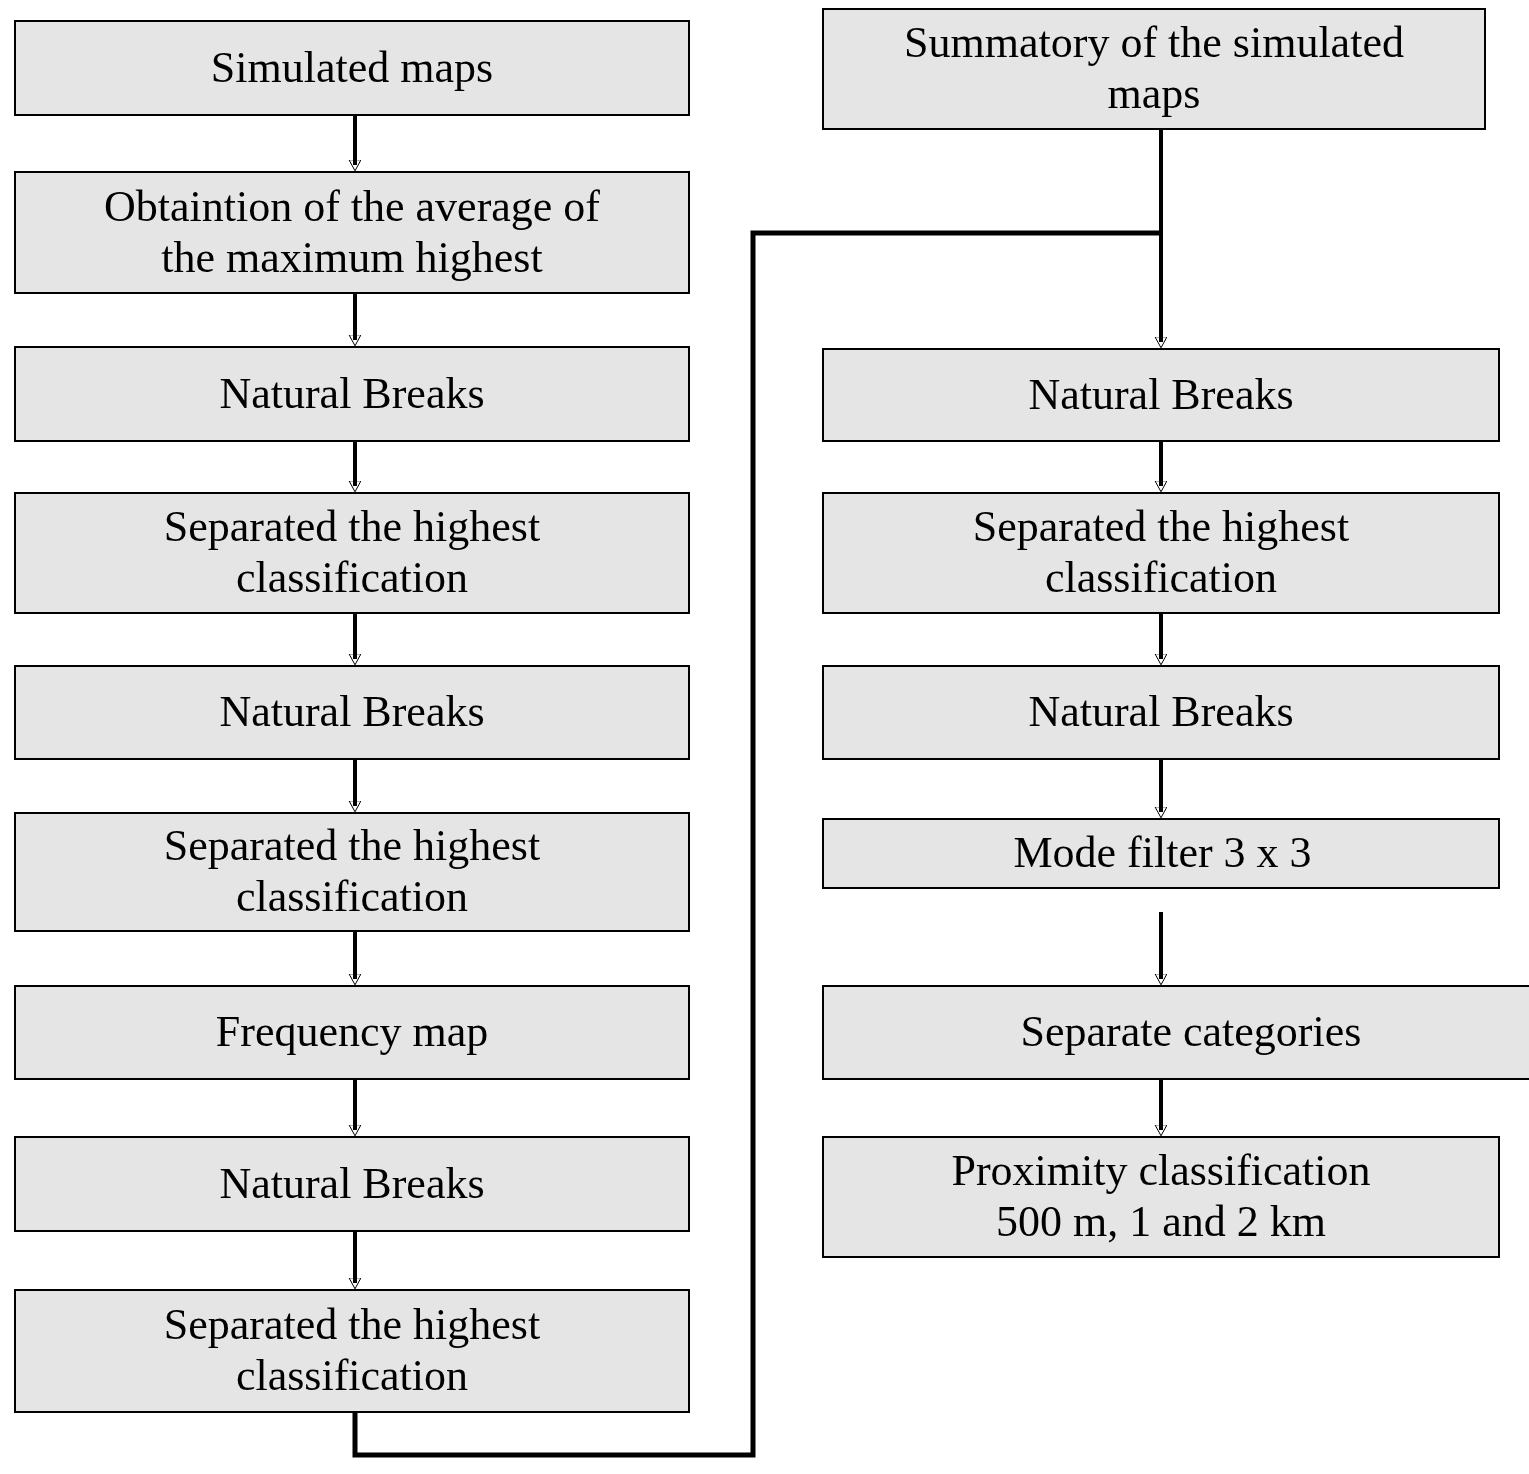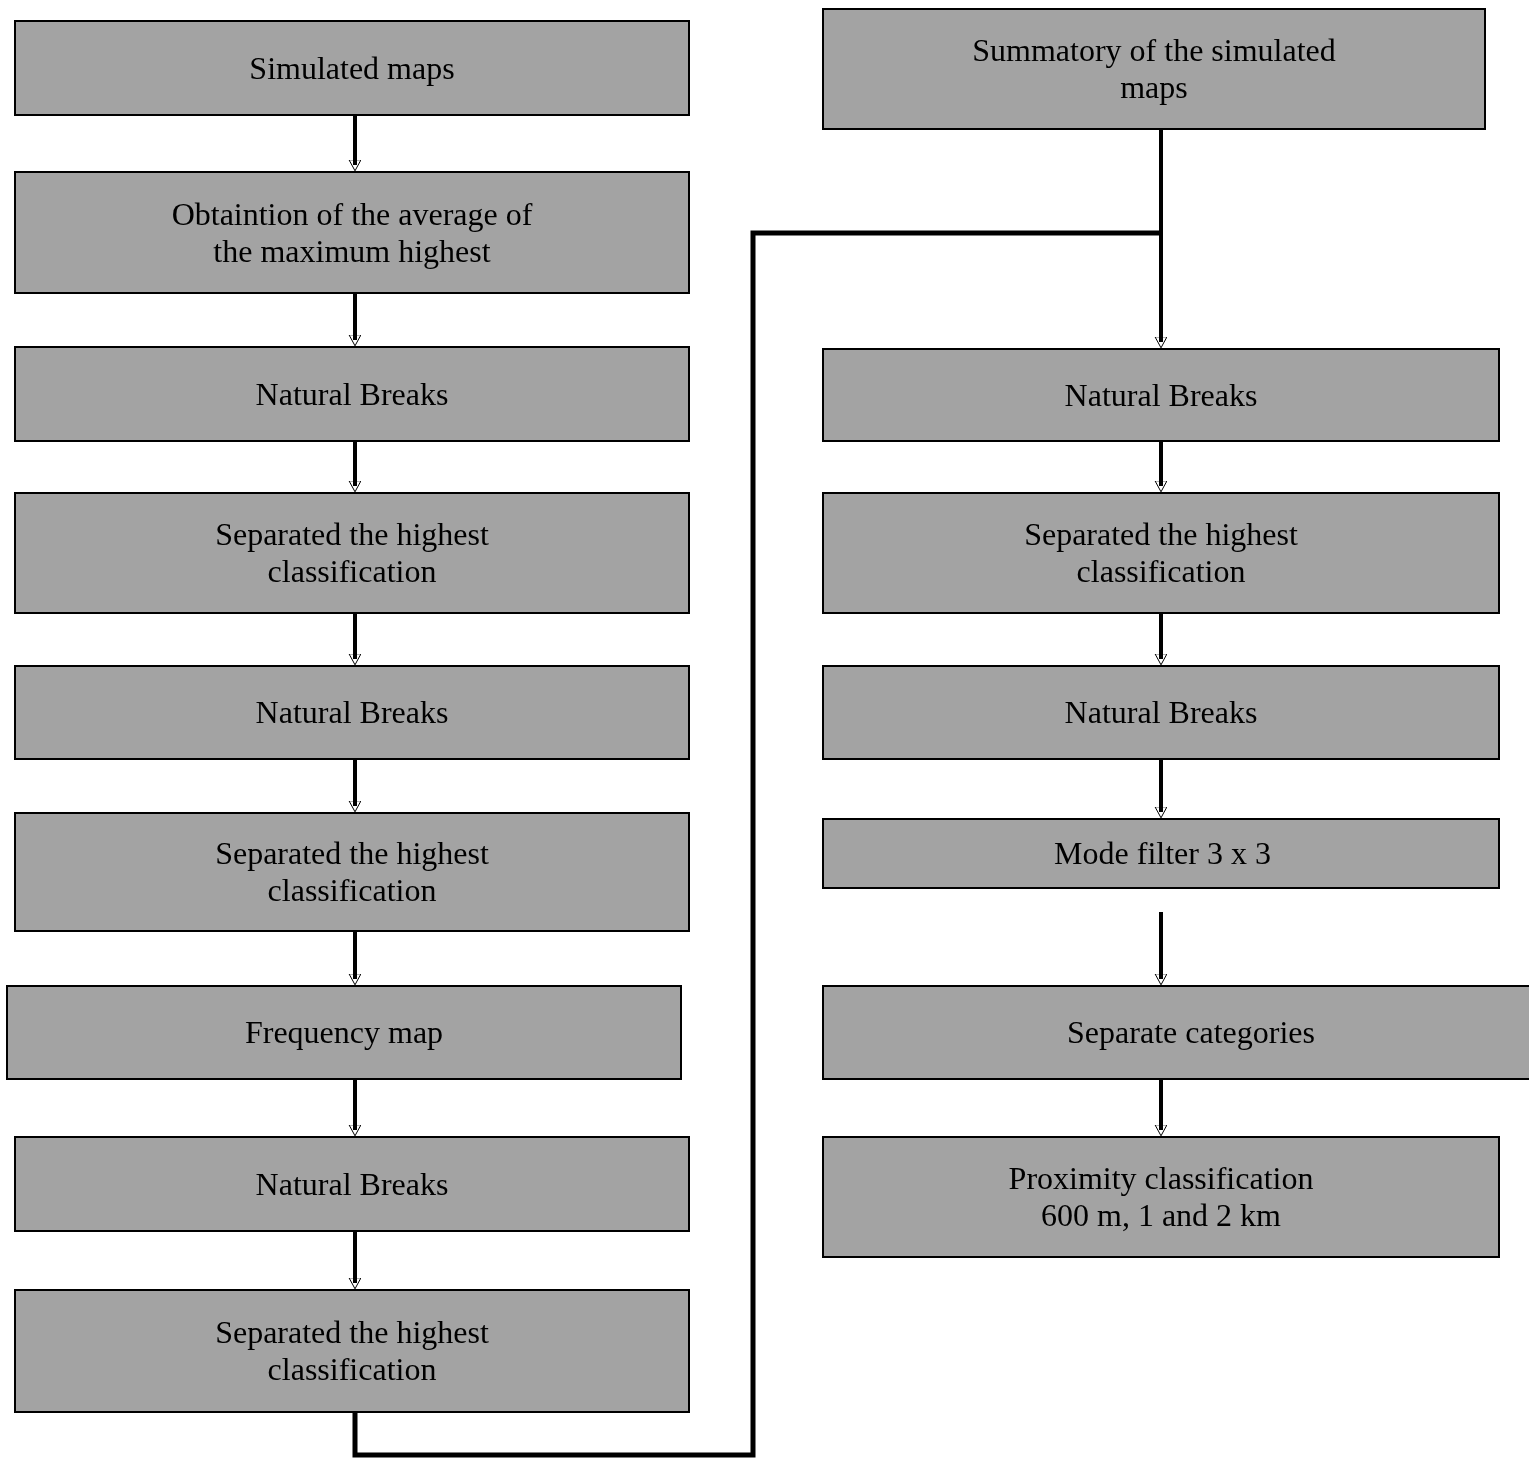--- a/index.html
+++ b/index.html
@@ -13,27 +13,27 @@
     width: 1529px;
     height: 1474px;
     background: #ffffff;
     font-family: "Liberation Serif", "DejaVu Serif", serif;
     overflow: hidden;
   }
   .node {
     position: absolute;
     box-sizing: border-box;
     border: 2px solid #000000;
-    background: #a3a3a3;
+    background: #e5e5e5;
     display: flex;
     align-items: center;
     justify-content: center;
     text-align: center;
     color: #000000;
-    font-size: 32px;
+    font-size: 44px;
     line-height: 1.15;
     padding: 2px 8px;
     white-space: pre-line;
   }
   svg.wires {
     position: absolute;
     left: 0;
     top: 0;
     width: 1529px;
     height: 1474px;
@@ -83,21 +83,21 @@
   <div class="node" style="left:14px; top:346px; width:676px; height:96px;">Natural Breaks</div>
 
   <div class="node" style="left:14px; top:492px; width:676px; height:122px;">Separated the highest
 classification</div>
 
   <div class="node" style="left:14px; top:665px; width:676px; height:95px;">Natural Breaks</div>
 
   <div class="node" style="left:14px; top:812px; width:676px; height:120px;">Separated the highest
 classification</div>
 
-  <div class="node" style="left:6px; top:985px; width:676px; height:95px;">Frequency map</div>
+  <div class="node" style="left:14px; top:985px; width:676px; height:95px;">Frequency map</div>
 
   <div class="node" style="left:14px; top:1136px; width:676px; height:96px;">Natural Breaks</div>
 
   <div class="node" style="left:14px; top:1289px; width:676px; height:124px;">Separated the highest
 classification</div>
 
   <div class="node" style="left:822px; top:8px; width:664px; height:122px;">Summatory of the simulated
 maps</div>
 
   <div class="node" style="left:822px; top:348px; width:678px; height:94px;">Natural Breaks</div>
@@ -105,15 +105,15 @@
   <div class="node" style="left:822px; top:492px; width:678px; height:122px;">Separated the highest
 classification</div>
 
   <div class="node" style="left:822px; top:665px; width:678px; height:95px;">Natural Breaks</div>
 
   <div class="node" style="left:822px; top:818px; width:678px; height:71px;padding-left:11px;">Mode filter 3 x 3</div>
 
   <div class="node" style="left:822px; top:985px; width:738px; height:95px;">Separate categories</div>
 
   <div class="node" style="left:822px; top:1136px; width:678px; height:122px;">Proximity classification
-600 m, 1 and 2 km</div>
+500 m, 1 and 2 km</div>
 
 </div>
 
 </body></html>

